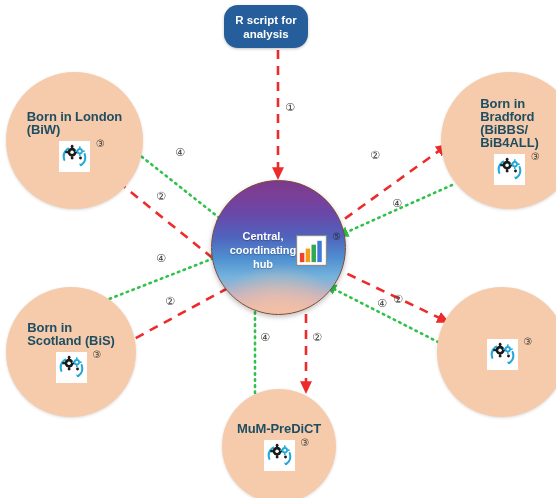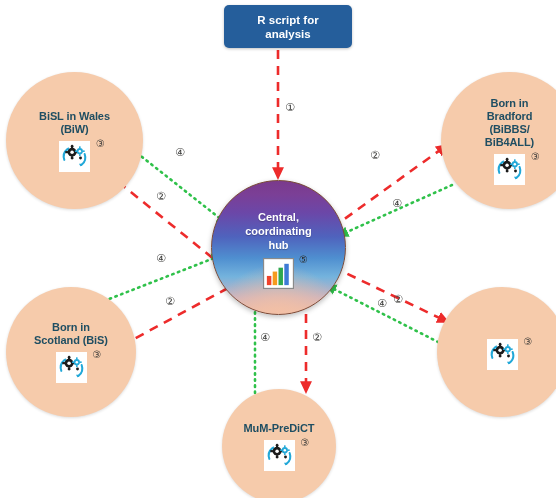--- a/index.html
+++ b/index.html
@@ -20,23 +20,22 @@
     box-shadow:0 1px 3px rgba(0,0,0,.14);
     display:flex;
     flex-direction:column;
     align-items:center;
     justify-content:center;
     box-sizing:border-box;
   }
   .node .label{
     color:#1F4E62;
     font-weight:bold;
-    font-size:11px;
+    font-size:13px;
     line-height:13px;
-    text-align:center;
     letter-spacing:-.1px;
     white-space:pre-line;
     pointer-events:none;
   }
   .icon-wrap{position:relative;margin-top:5px;}
   .icon-box{
     width:31px;height:31px;background:#ffffff;
     display:block;
   }
   .badge{
@@ -58,36 +57,36 @@
         #7A3A8C 0%,
         #7b3f96 10%,
         #6b47a8 24%,
         #4f63bd 42%,
         #4f8fd0 58%,
         #74b3dd 72%,
         #c9b2c0 88%,
         #f0bba4 100%);
     border:1.5px solid #7a4a38;
     box-shadow:0 2px 5px rgba(0,0,0,.25);
-    display:flex;flex-direction:column;align-items:center;justify-content:center;
+    display:flex;flex-direction:row;align-items:center;justify-content:center;
     box-sizing:border-box;
   }
   #hub .hub-label{
     color:#ffffff;font-weight:bold;font-size:11px;line-height:14px;
     text-align:center;white-space:pre-line;
     text-shadow:0 1px 1px rgba(0,0,0,.25);
     margin-top:4px;
   }
   #hub .icon-wrap{margin-top:6px;}
   .badge.hub-badge{right:-14px;top:-4px;color:#2e2e2e;}
 
   
   #rbox{
-    position:absolute;left:224px;top:5px;width:128px;height:43px;
-    background:#255E9B;border-radius:5px;
+    position:absolute;left:224px;top:5px;width:84px;height:43px;
+    background:#255E9B;border-radius:14px;
     display:flex;align-items:center;justify-content:center;
     box-shadow:0 1px 3px rgba(0,0,0,.25);
   }
   #rbox .rlabel{
     color:#ffffff;font-weight:bold;font-size:11.5px;line-height:14px;
     text-align:center;white-space:pre-line;
   }
 
   
   .elabel{
@@ -153,21 +152,21 @@
         <rect x="4" y="18.5" width="4.6" height="9.5" fill="#F0422A"></rect>
         <rect x="10" y="14" width="4.6" height="14" fill="#F59B1E"></rect>
         <rect x="16" y="10" width="4.6" height="18" fill="#2FA84F"></rect>
         <rect x="22" y="6" width="4.6" height="22" fill="#3E7BD6"></rect>
       </svg>
       <span class="badge hub-badge">⑤</span>
     </div>
   </div>
 
   <div class="node" style="left:6px;top:72px;width:137px;height:137px;">
-    <div class="label">BiSL in Wales
+    <div class="label">Born in London
 (BiW)</div>
     <div class="icon-wrap">
       <svg class="icon-box" viewBox="0 0 32 32">
         <rect x="0" y="0" width="32" height="32" fill="#ffffff"></rect>
         <path d="M5.5 19.5a10 10 0 0 1 3.2-11.1" fill="none" stroke="#21A8D8" stroke-width="2.1" stroke-linecap="round"></path>
         <path d="M9.4 6.3 L8.1 9.3 L11.3 9.1 Z" fill="#21A8D8"></path>
         <path d="M26.5 13.5a10 10 0 0 1-3.4 11.3" fill="none" stroke="#21A8D8" stroke-width="2.1" stroke-linecap="round"></path>
         <path d="M22.3 26.3 L23.8 23.4 L20.6 23.4 Z" fill="#21A8D8"></path>
         <g transform="translate(13.5,11.5)">
           <circle r="4.6" fill="#1b1b1b"></circle>

